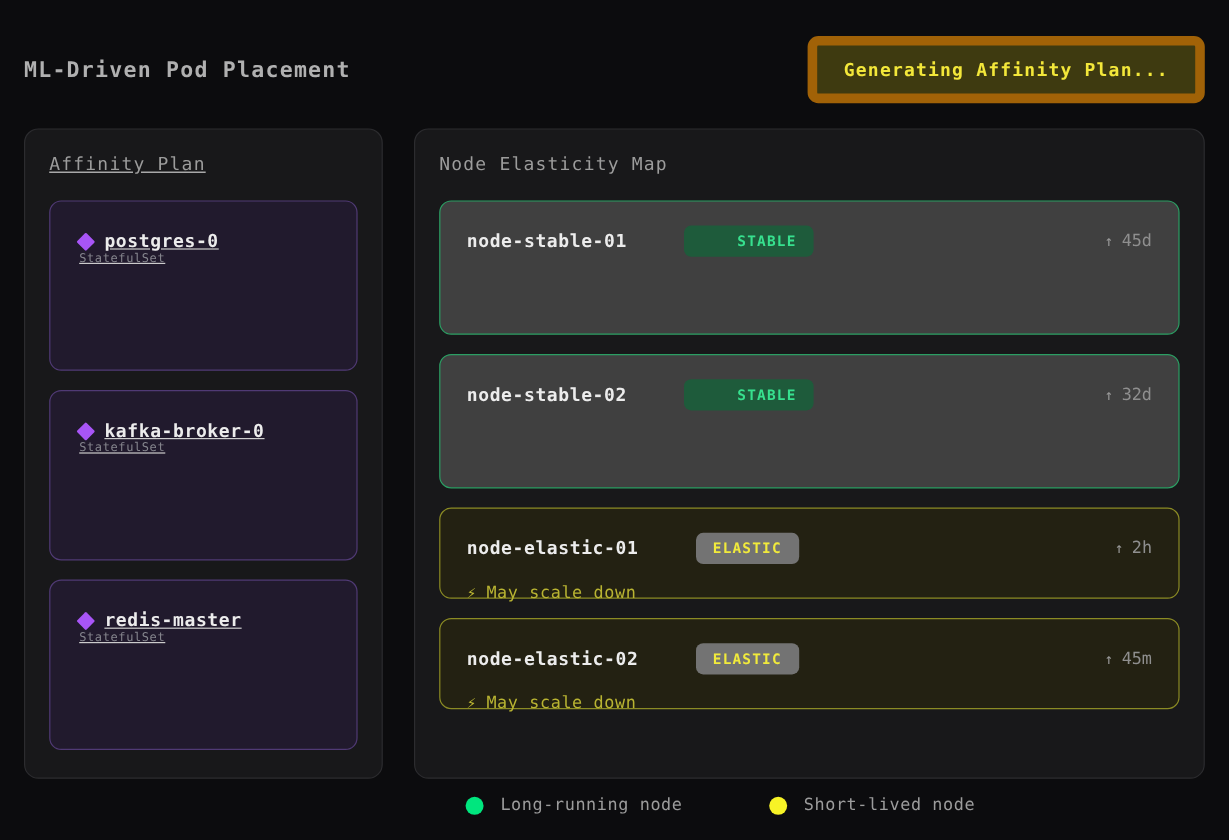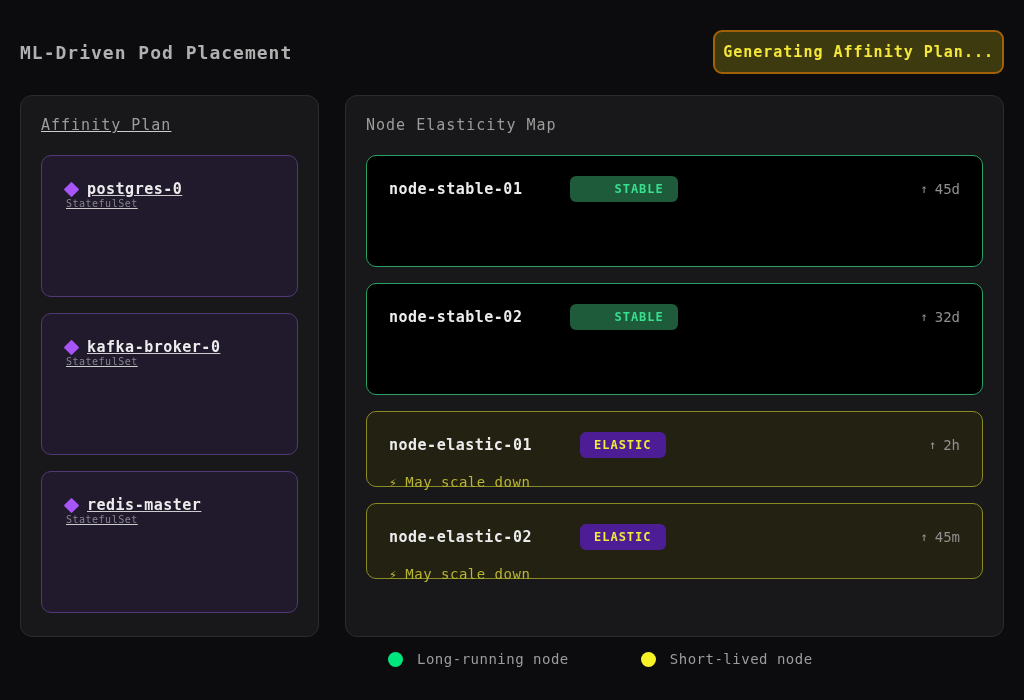--- a/index.html
+++ b/index.html
@@ -11,23 +11,23 @@
     overflow:hidden;
   }
   .header{
     display:flex; justify-content:space-between; align-items:center;
     padding:30px 20px 0 20px;
   }
   .page-title{
     font-size:18px; color:#b0b0b0; letter-spacing:1px; font-weight:bold;
   }
   .status-button{
-    background:#3e3a10; border:2px solid #a16207; border-radius:9px;
+    background:#3e3a10; border:8px solid #a16207; border-radius:9px;
     color:#f3e73a; font-family:inherit; font-size:15px; font-weight:bold;
-    letter-spacing:1px; padding:11px 8px; cursor:pointer;
+    letter-spacing:1px; padding:11px 22px; cursor:pointer;
   }
   .main{
     display:flex; gap:26px; padding:0 20px; margin-top:21px;
   }
   .panel{
     background:#18181a; border:1px solid #2c2c2f; border-radius:12px;
     padding:20px 20px; height:542px;
   }
   .panel-title{
     font-size:15px; color:#9c9c9c; letter-spacing:1px; font-weight:normal;
@@ -46,33 +46,33 @@
     width:11px; height:11px; background:#a855f7; transform:rotate(45deg);
     flex:none; border-radius:1px;
   }
   .pod-name{ font-size:15px; font-weight:bold; color:#ececec; letter-spacing:0.5px; }
   .pod-kind{ font-size:10px; color:#85858d; letter-spacing:0.5px; }
 
   .node-card{
     border-radius:10px; padding:20px 22px; margin-bottom:16px; cursor:pointer;
   }
   .node-card--stable{
-    background:#000000; border:1px solid #2b9e63; height:112px;
+    background:#404040; border:1px solid #2b9e63; height:112px;
   }
   .node-card--elastic{
     background:#232112; border:1px solid #8b8b24; height:76px;
   }
   .node-head{ display:flex; align-items:center; }
   .node-name{ font-size:15px; font-weight:bold; color:#ececec; letter-spacing:0.5px; }
   .badge{
     font-size:12px; font-weight:bold; letter-spacing:1px;
     border-radius:6px; padding:6px 14px; margin-left:48px;
   }
   .node-card--stable .badge{ background:#1e5b3b; color:#37e08e;padding-left:44px; }
-  .node-card--elastic .badge{ background:#4c1d95; color:#f1ea3c; }
+  .node-card--elastic .badge{ background:#737373; color:#f1ea3c; }
   .uptime{
     margin-left:auto; font-size:14px; color:#8f8f8f; display:flex;
     align-items:center; gap:7px;
   }
   .uptime .arrow{ font-size:12px; color:#9a9a9a; }
   .node-note{
     margin-top:16px; font-size:14px; color:#b9b432; letter-spacing:0.5px;
     display:flex; align-items:center; gap:8px;
   }
   .node-note .bolt{ font-size:13px; }

